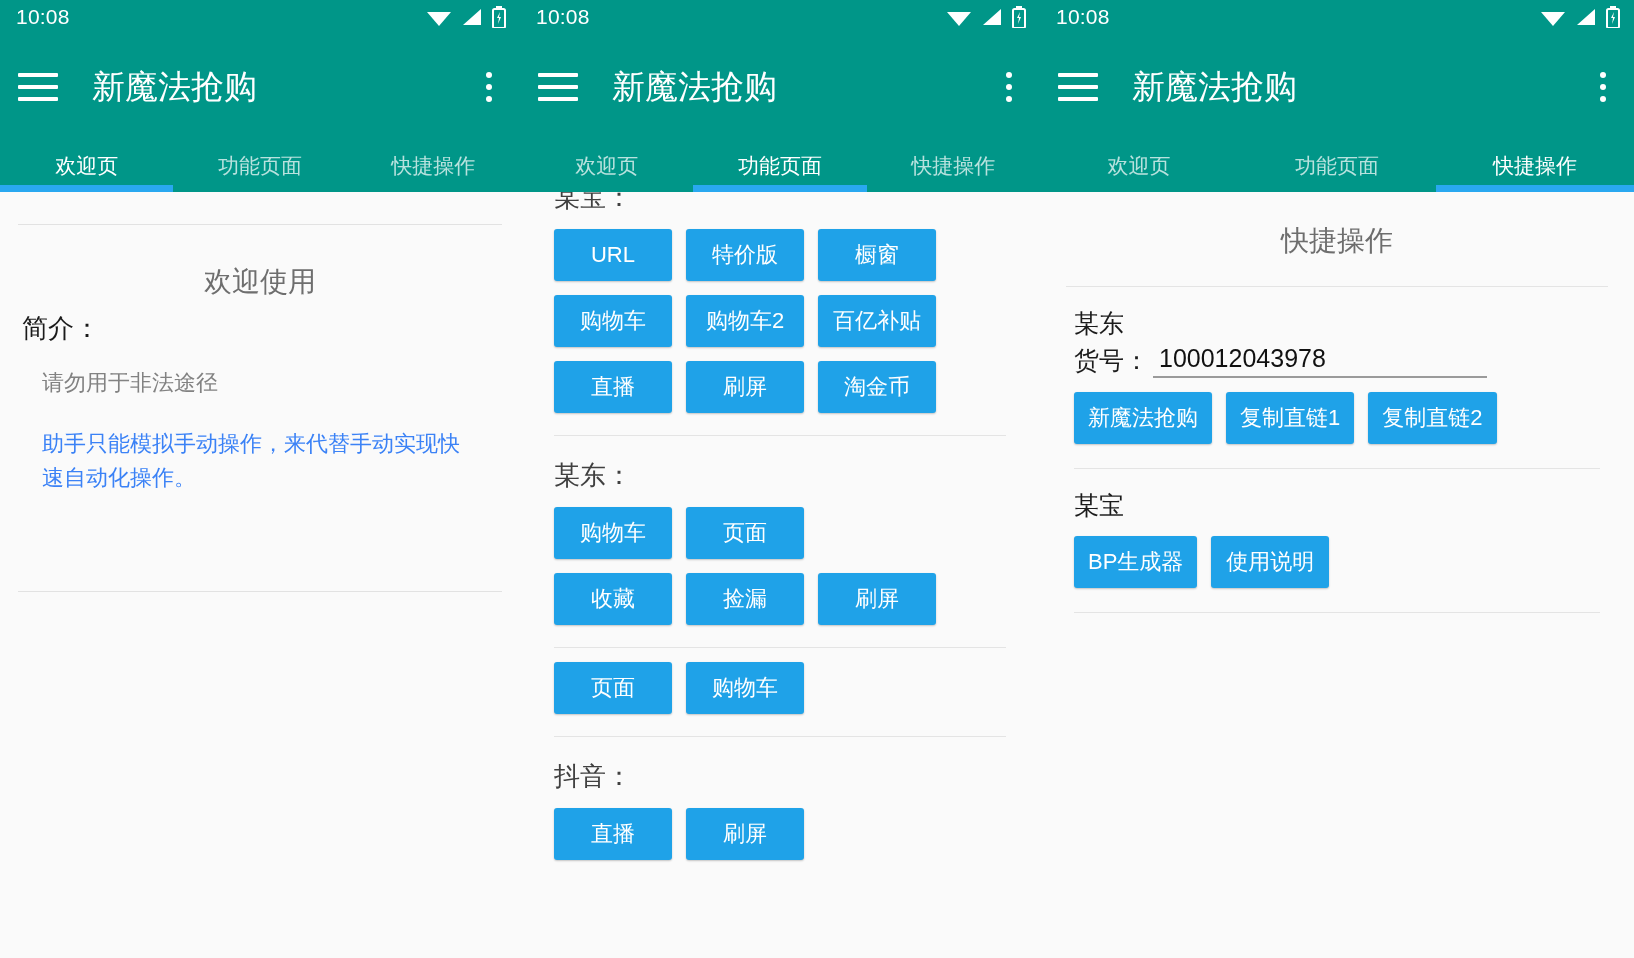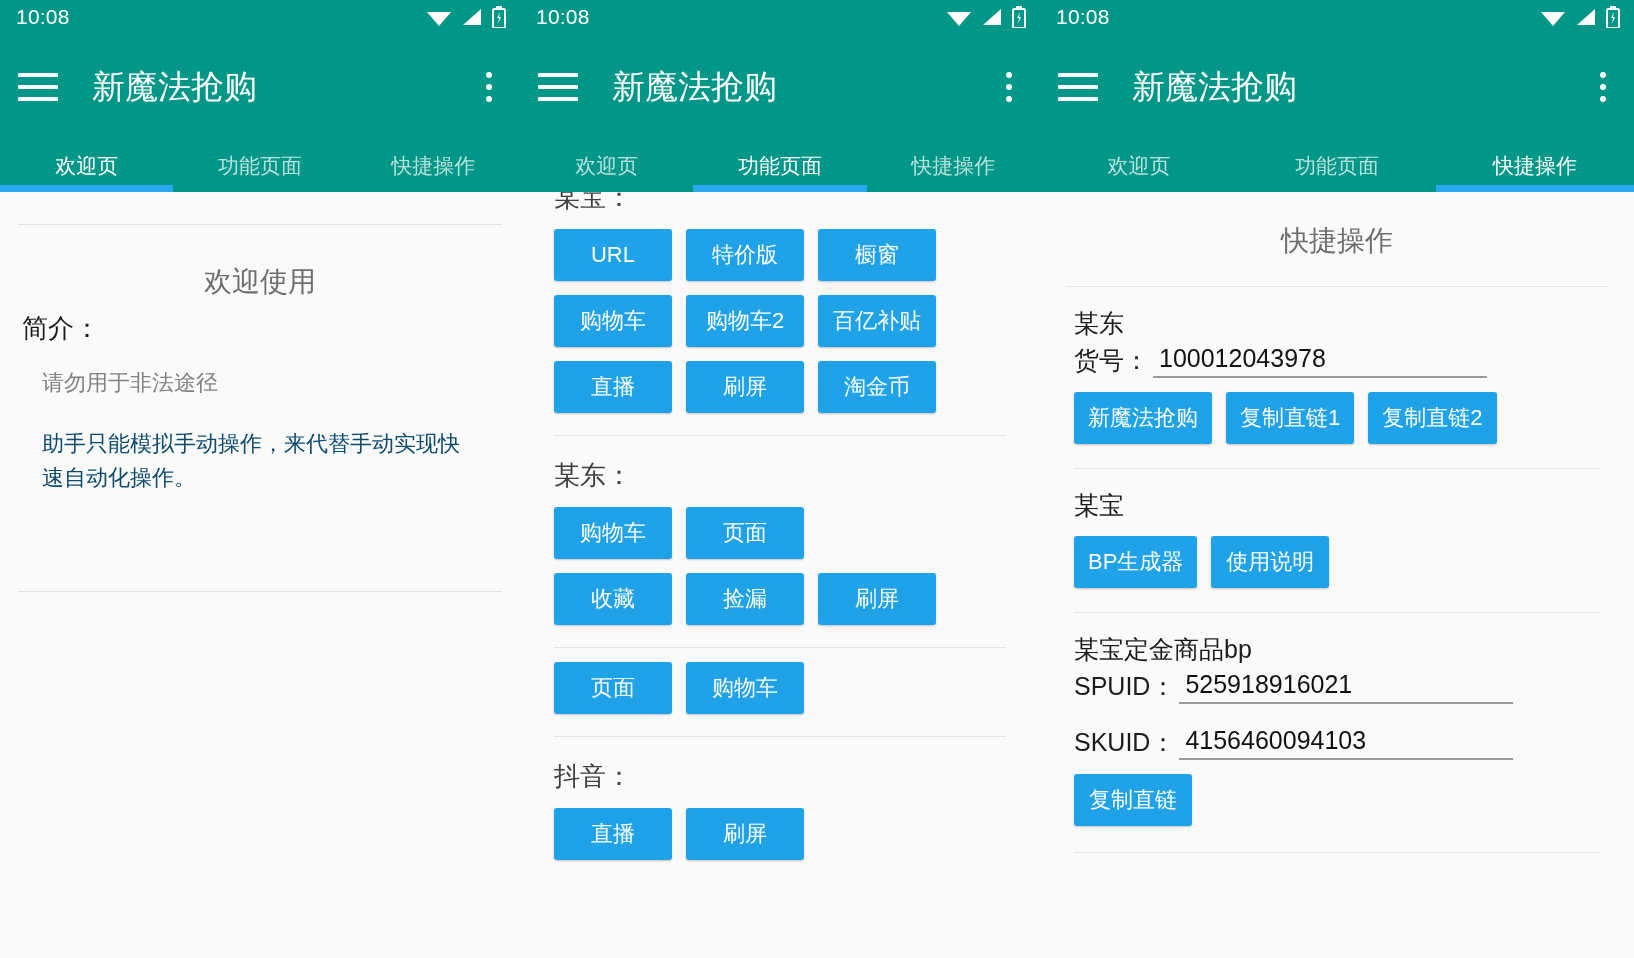--- a/index.html
+++ b/index.html
@@ -60,21 +60,21 @@
 
   
   .welcome-card { padding: 0 18px; }
   .rule { height: 1px; background: #e2e2e2; margin: 32px 18px 0 18px; }
   .welcome-title {
     text-align: center; color: #6e6e6e; font-size: 28px;
     margin: 38px 0 8px 0; font-weight: 400;
   }
   .intro-label { font-size: 26px; color: #1a1a1a; margin: 10px 0 0 4px; }
   .intro-line { font-size: 22px; color: #828282; margin: 20px 0 0 24px; line-height: 1.5; }
-  .intro-para { font-size: 22px; color: #0c4a6e; margin: 28px 0 0 24px; line-height: 1.55;
+  .intro-para { font-size: 22px; color: #3b82f6; margin: 28px 0 0 24px; line-height: 1.55;
     padding-right: 26px; }
 
   
   .group { padding: 0 20px; }
   .group-label { font-size: 26px; color: #404040; margin: 22px 0 6px 14px; }
   .btnrow { display: flex; gap: 14px; margin-top: 14px; padding-left: 14px; flex-wrap: nowrap; }
   .btn {
     background: #1fa2e8; color: #ffffff; border: none; border-radius: 3px;
     font-size: 22px; font-family: inherit;
     min-width: 118px; height: 52px; padding: 0 14px;
@@ -296,31 +296,16 @@
 
       <div class="group">
         <div class="sec-name">某宝</div>
         <div class="btnrow">
           <button class="btn">BP生成器</button>
           <button class="btn">使用说明</button>
         </div>
         <div class="divider" style="margin-top:24px;"></div>
       </div>
 
-      <div class="group">
-        <div class="sec-name">某宝定金商品bp</div>
-        <div class="field-row">
-          <span class="field-label">SPUID：</span>
-          <input class="field-input" value="525918916021" style="">
-        </div>
-        <div class="field-row" style="margin-top:22px;">
-          <span class="field-label">SKUID：</span>
-          <input class="field-input" value="4156460094103" style="">
-        </div>
-        <div class="btnrow">
-          <button class="btn">复制直链</button>
-        </div>
-        <div class="divider" style="margin-top:26px;"></div>
-      </div>
     </div>
   </div>
 
 </div>
 
 </body></html>

